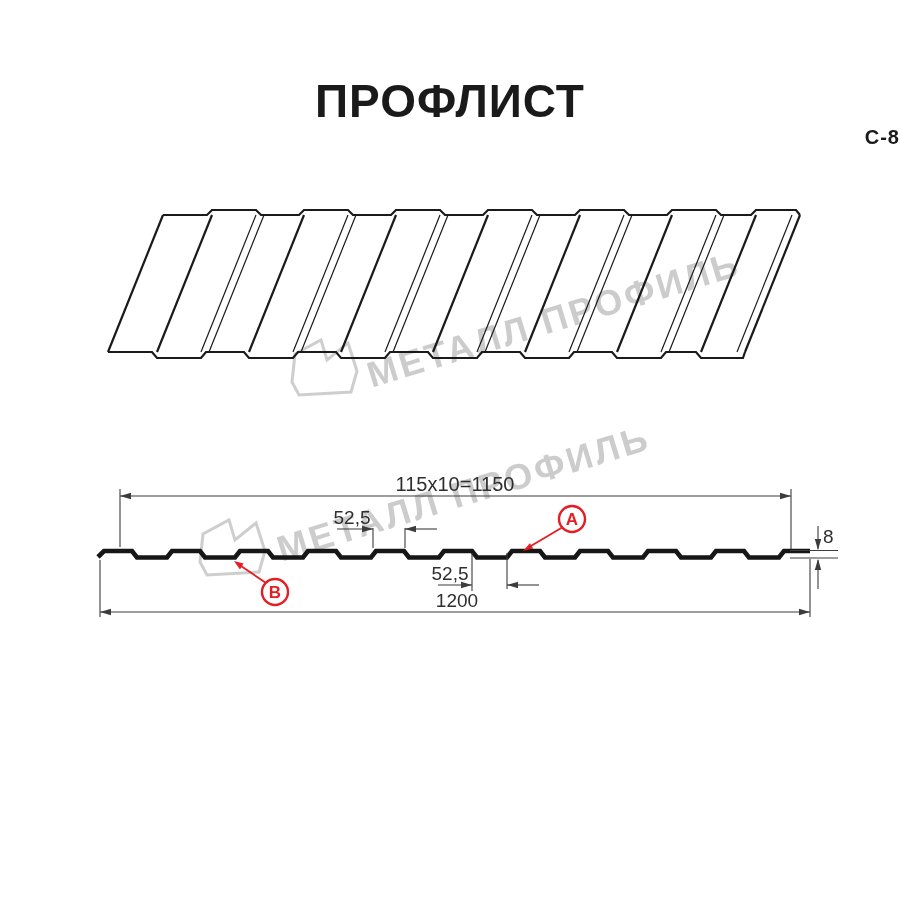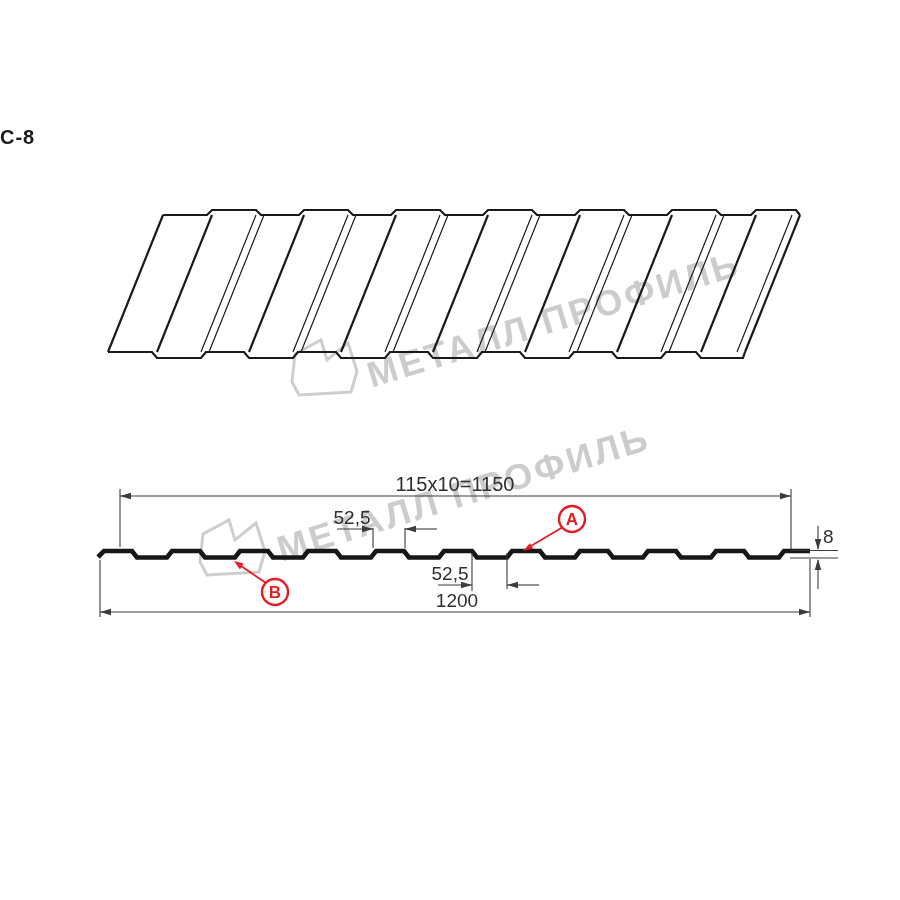--- a/index.html
+++ b/index.html
@@ -5,21 +5,21 @@
   html,body{margin:0;padding:0;background:#fff;}
   .page{
     position:relative;width:900px;height:900px;background:#ffffff;
     font-family:"Liberation Sans",sans-serif;overflow:hidden;
   }
   .title{
     position:absolute;top:74px;left:0;width:900px;text-align:center;
     font-size:46px;font-weight:800;letter-spacing:1px;color:#1a1a1a;margin:0;
   }
   .subtitle{
-    position:absolute;top:126px;left:0;width:900px;text-align:left;
+    position:absolute;top:126px;left:0;width:900px;text-align:right;
     font-size:20px;font-weight:700;letter-spacing:1px;color:#1a1a1a;
   }
   .footer-note{
     position:absolute;top:795px;left:0;width:900px;text-align:center;
     font-size:21px;font-weight:700;letter-spacing:1px;color:#242424;
   }
   svg.drawing{position:absolute;left:0;top:0;}
   .outline{stroke:#1a1a1a;stroke-width:2.2;fill:none;}
   .ribline{stroke:#1a1a1a;stroke-width:2.2;fill:none;}
   .thinline{stroke:#1a1a1a;stroke-width:1.2;fill:none;}
@@ -36,20 +36,21 @@
   .red-circle{stroke:#e31e24;stroke-width:2.4;fill:none;}
   .red-letter{fill:#e31e24;font-size:17px;font-weight:700;text-anchor:middle;}
   .red-line{stroke:#e31e24;stroke-width:1.8;fill:none;}
   .red-head{fill:#e31e24;stroke:none;}
 </style>
 </head>
 <body>
 
 <div class="page">
 
+  <h1 class="title">ПРОФЛИСТ</h1>
   <div class="subtitle">С-8</div>
 
   <svg class="drawing" width="900" height="900" viewBox="0 0 900 900">
 
     <g>
       <path class="wm-logo" transform="translate(290,340)" d="M2,42 L5,14 L31,0 L37,20 L58,3 L67,31 L61,52 L9,55 Z"></path>
       <g transform="rotate(-17 370 382)">
         <text class="wm-text" x="370" y="388">МЕТАЛЛ ПРОФИЛЬ</text>
       </g>
     </g>

